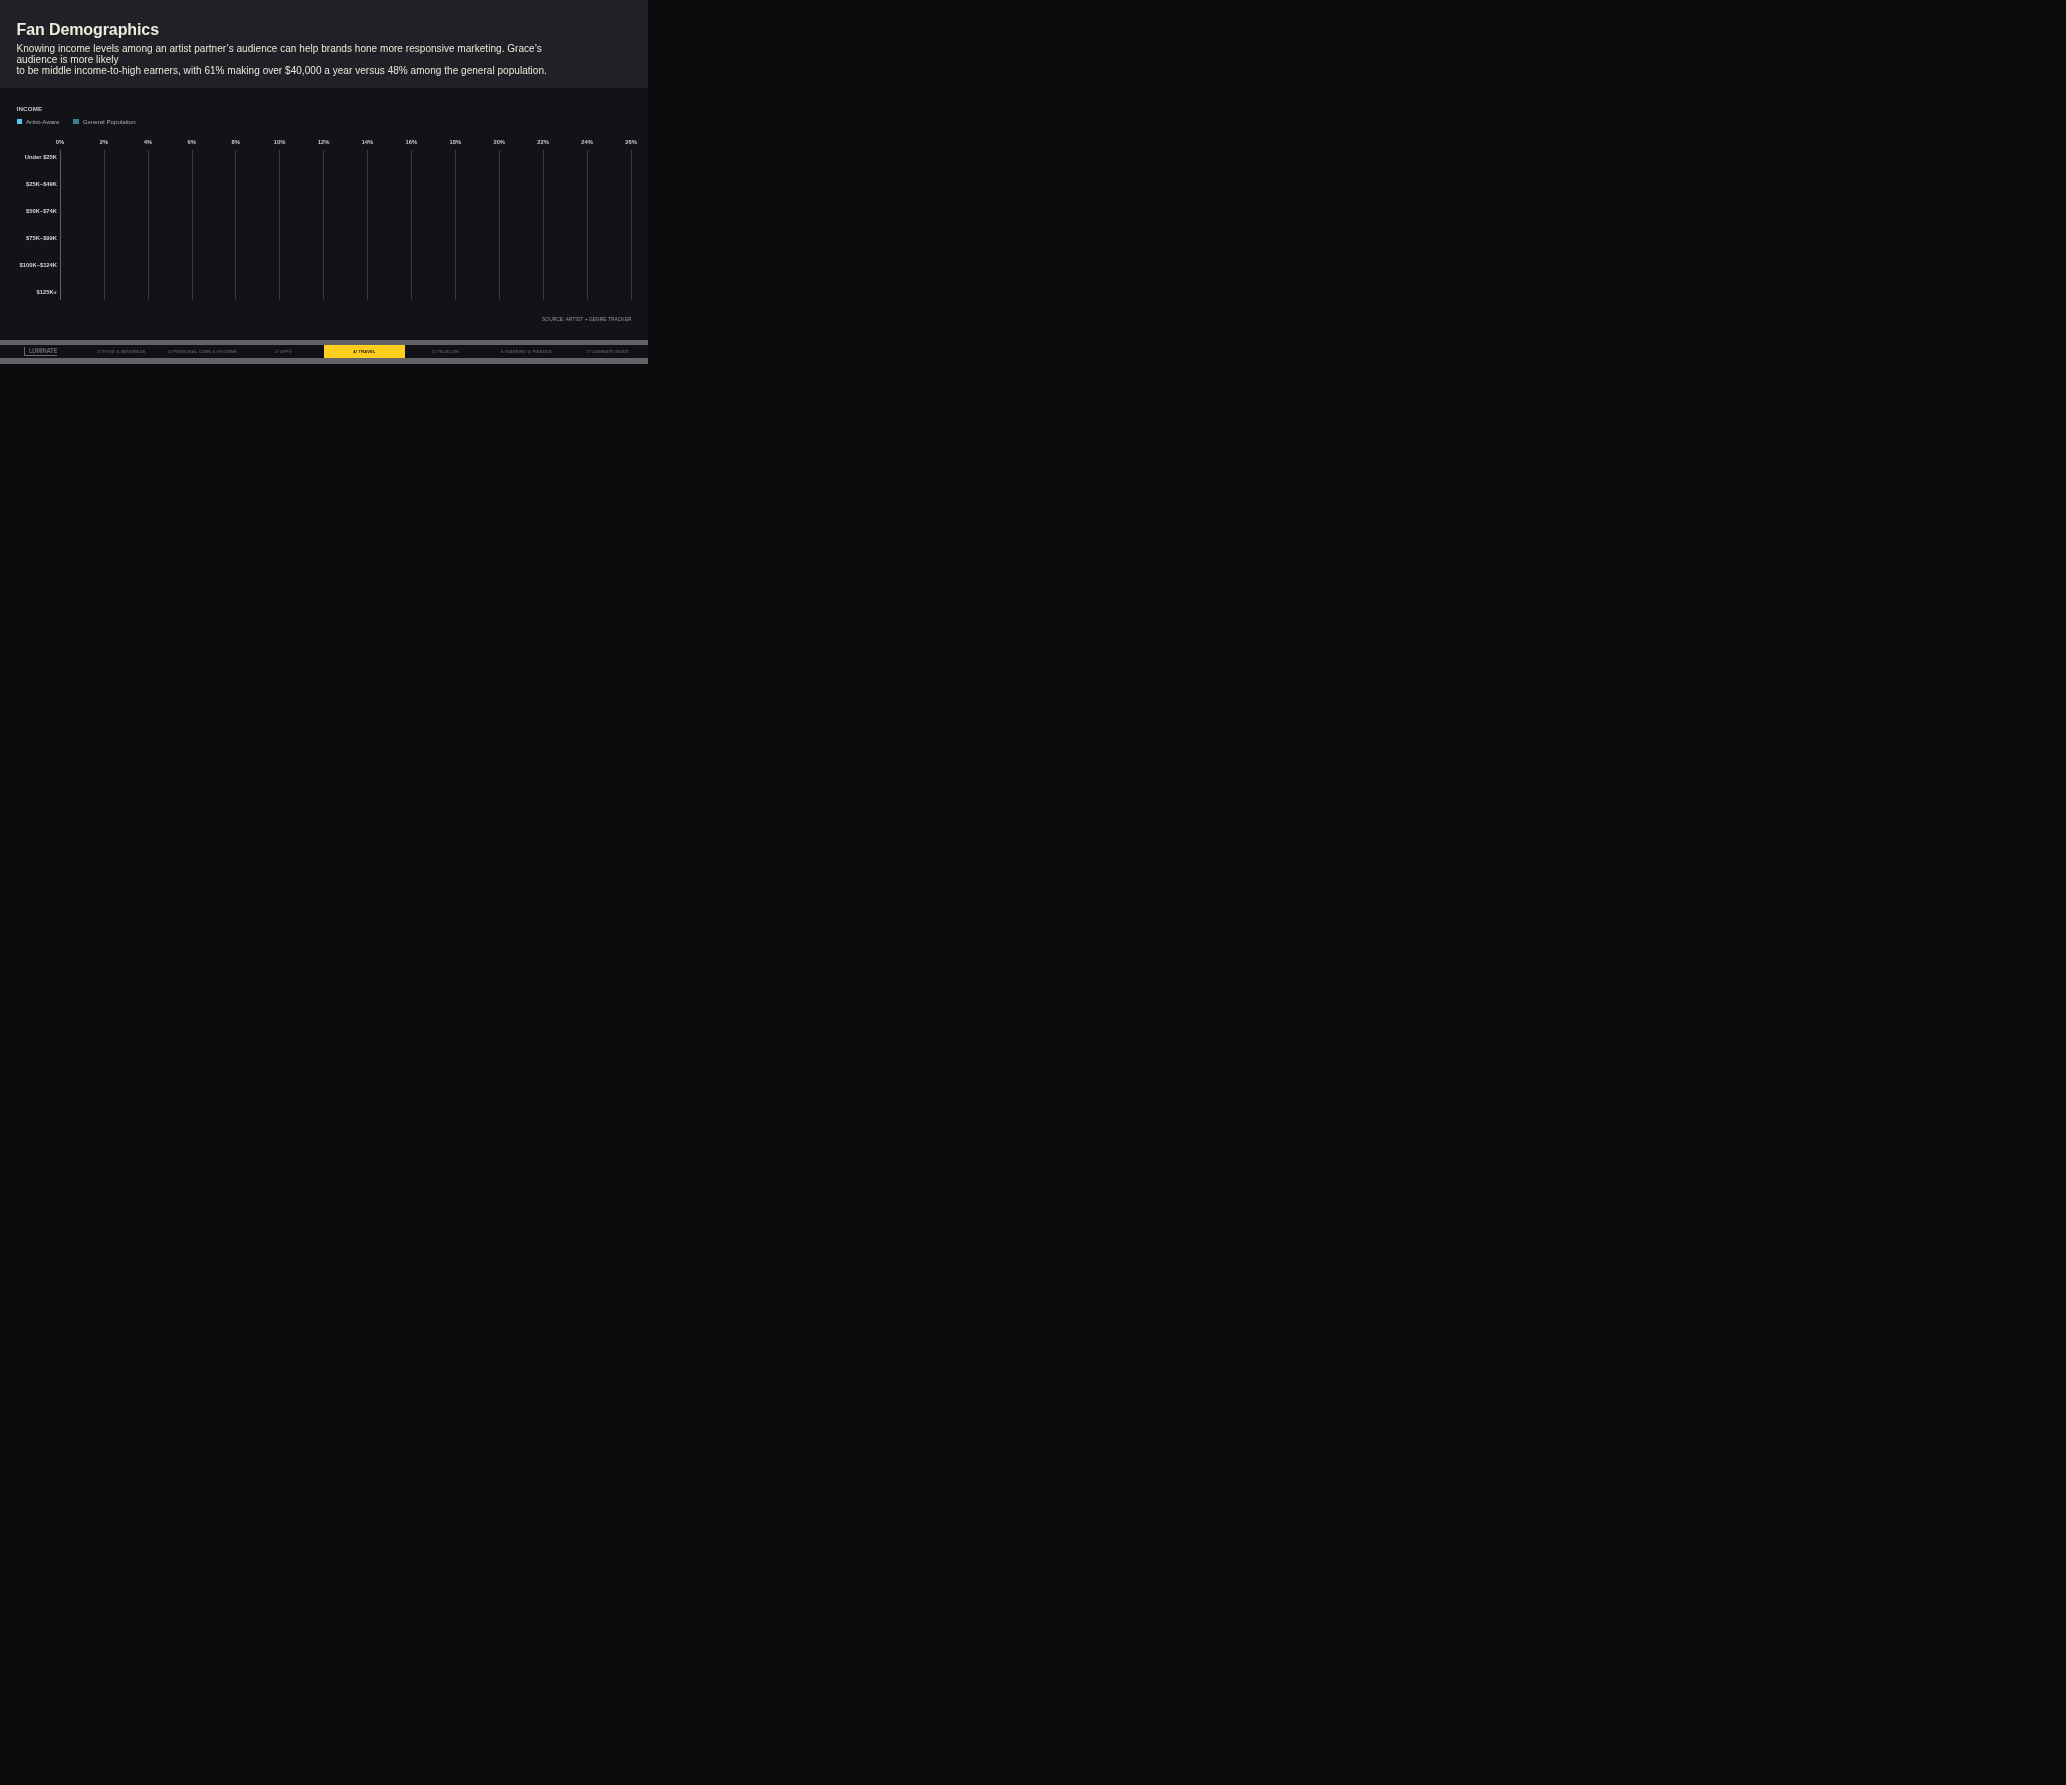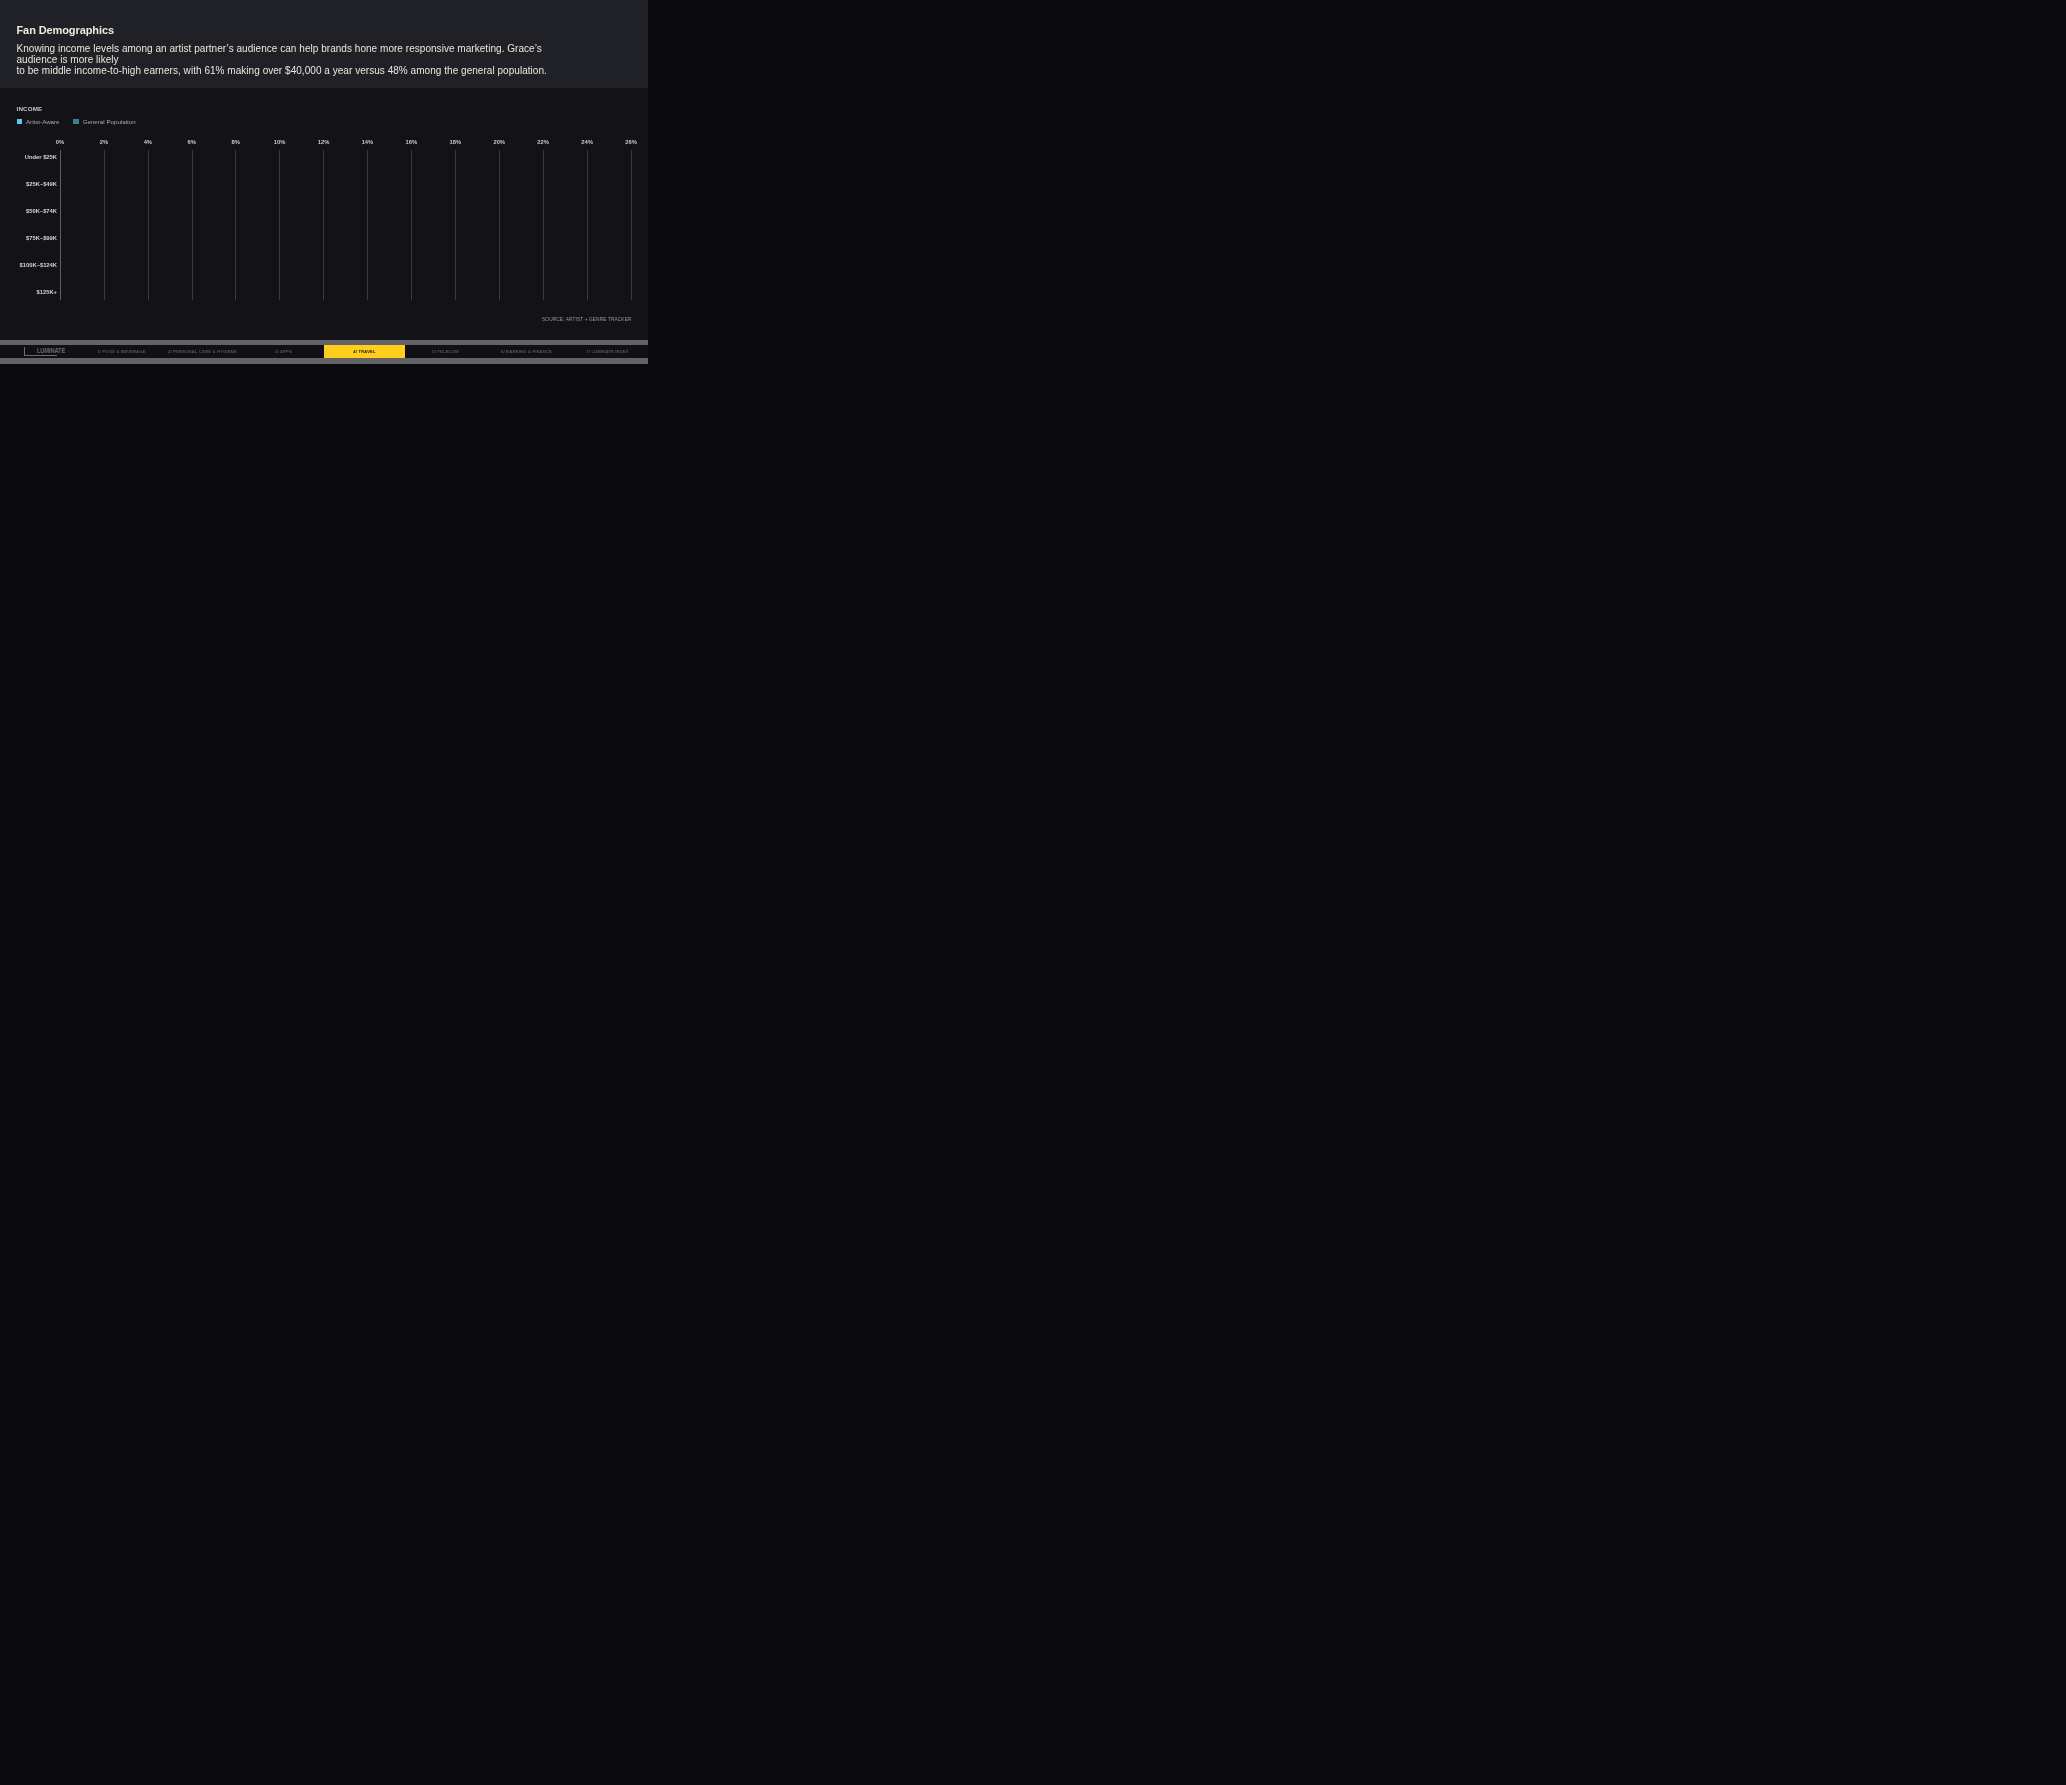--- a/index.html
+++ b/index.html
@@ -7,21 +7,21 @@
   .page{
     position:relative;width:648px;height:364px;overflow:hidden;
     background:#121217;
     font-family:"Liberation Sans",sans-serif;
     -webkit-font-smoothing:antialiased;
   }
   
   .header{position:absolute;left:0;top:0;width:648px;height:88px;background:#1f2127;}
   .page-title{
     position:absolute;left:16.5px;top:23.6px;margin:0;
-    font-size:11px;line-height:12.4px;font-weight:700;letter-spacing:-0.1px;
+    font-size:16px;line-height:12.4px;font-weight:700;letter-spacing:-0.1px;
     color:#f0ebdd;
   }
   .page-desc{
     position:absolute;left:16.5px;top:43px;margin:0;width:554px;
     font-size:10px;line-height:11px;font-weight:400;letter-spacing:0.04px;
     color:#ece7d9;
   }
   
   .chart-title{
     position:absolute;left:16.5px;top:105px;
@@ -48,21 +48,21 @@
   .source-note{
     position:absolute;right:16.5px;top:317px;
     font-size:4.8px;letter-spacing:0.1px;color:#97979d;text-align:right;
   }
   
   .footer{position:absolute;left:0;top:340px;width:648px;height:25px;background:#626267;}
   .nav-strip{position:absolute;left:0;top:5.4px;width:648px;height:13px;background:#111115;}
   .logo-box{
     position:absolute;left:23.6px;top:2.1px;width:33px;height:8.7px;
     border-left:0.8px solid #6a6a70;border-bottom:0.8px solid #6a6a70;
-    padding-left:12px;
+    padding-left:4px;
   }
   .logo-text{
     display:inline-block;transform:scaleX(0.78);transform-origin:0 50%;
     font-size:7.4px;line-height:7px;font-weight:700;letter-spacing:-0.2px;
     color:#6a6a70;white-space:nowrap;
   }
   .tabs{position:absolute;left:81px;top:0;width:567px;height:13px;display:flex;}
   .tab{
     flex:1 1 0;display:flex;align-items:center;justify-content:center;
     font-size:4.1px;font-weight:700;letter-spacing:0.2px;

